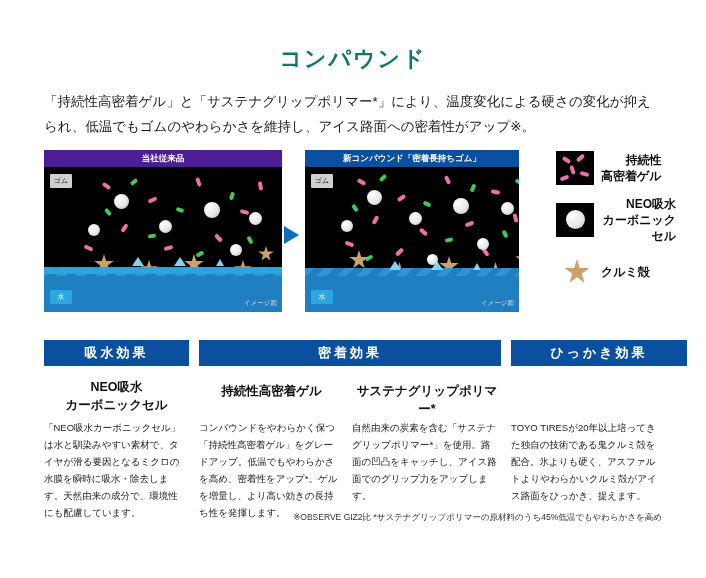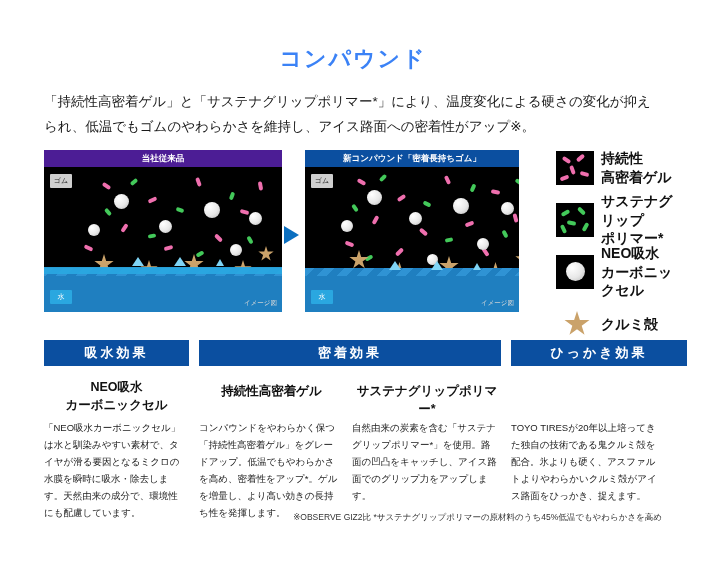--- a/index.html
+++ b/index.html
@@ -19,21 +19,21 @@
     overflow: hidden;
   }
   .title {
     position: absolute;
     top: 44px;
     left: 0;
     width: 706px;
     text-align: center;
     font-size: 22px;
     font-weight: bold;
-    color: #3b82f6;
+    color: #0f766e;
     letter-spacing: 2px;
   }
   .lead {
     position: absolute;
     top: 90px;
     left: 44px;
     width: 620px;
     font-size: 13.5px;
     line-height: 1.85;
     color: #1a1a1a;
@@ -177,25 +177,26 @@
     width: 38px;
     height: 34px;
     background: #000;
     position: relative;
     flex: 0 0 38px;
     margin-right: 7px;
     overflow: hidden;
   }
   .legend-swatch.plain { background: transparent; }
   .legend-text {
-    font-size: 14px;
+    font-size: 12px;
     line-height: 1.35;
     font-weight: bold;
     color: #111;
     white-space: pre-line;
+    text-align: right;
   }
   
   .effect-bar {
     position: absolute;
     height: 26px;
     background: #0b4fa0;
     color: #fff;
     font-size: 13px;
     font-weight: bold;
     letter-spacing: 3px;
@@ -338,31 +339,20 @@
     <div class="legend-row">
       <div class="legend-swatch">
         <div class="gel" style="left:6px;  top:7px;  width:9px; height:4px; transform:rotate(35deg);"></div>
         <div class="gel" style="left:20px; top:5px;  width:9px; height:4px; transform:rotate(-40deg);"></div>
         <div class="gel" style="left:12px; top:17px; width:9px; height:4px; transform:rotate(70deg);"></div>
         <div class="gel" style="left:24px; top:21px; width:9px; height:4px; transform:rotate(15deg);"></div>
         <div class="gel" style="left:4px;  top:25px; width:9px; height:4px; transform:rotate(-20deg);"></div>
       </div>
       <div class="legend-text">持続性
 高密着ゲル</div>
-    </div>
-    <div class="legend-row">
-      <div class="legend-swatch">
-        <div class="poly" style="left:5px;  top:8px;  width:9px; height:4px; transform:rotate(-30deg);"></div>
-        <div class="poly" style="left:21px; top:6px;  width:9px; height:4px; transform:rotate(45deg);"></div>
-        <div class="poly" style="left:11px; top:18px; width:9px; height:4px; transform:rotate(12deg);"></div>
-        <div class="poly" style="left:25px; top:22px; width:9px; height:4px; transform:rotate(-60deg);"></div>
-        <div class="poly" style="left:3px;  top:24px; width:9px; height:4px; transform:rotate(65deg);"></div>
-      </div>
-      <div class="legend-text">サステナグリップ
-ポリマー*</div>
     </div>
     <div class="legend-row">
       <div class="legend-swatch">
         <div class="ball" style="left:10px; top:7px; width:19px; height:19px;"></div>
       </div>
       <div class="legend-text">NEO吸水
 カーボニックセル</div>
     </div>
     <div class="legend-row">
       <div class="legend-swatch plain">

